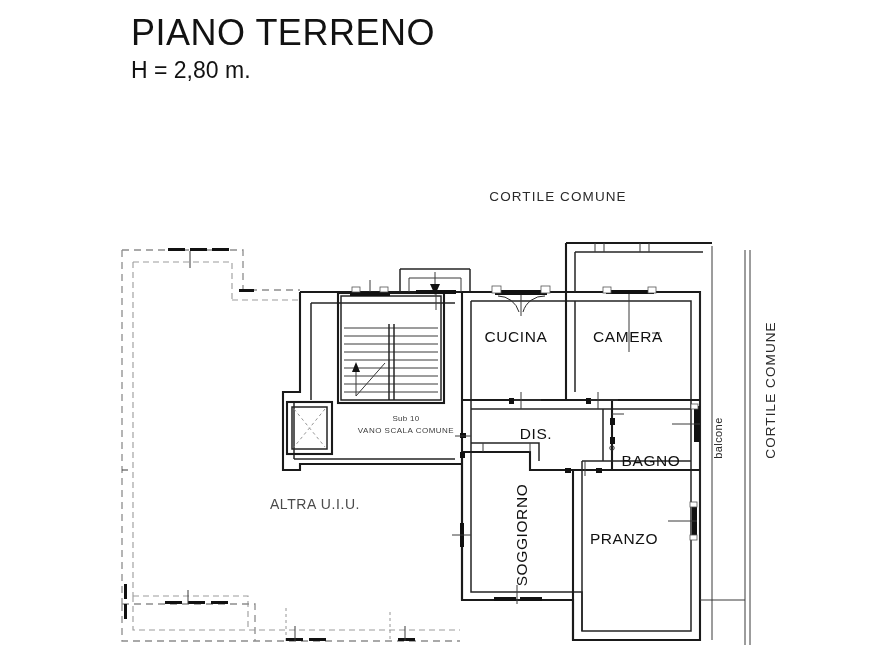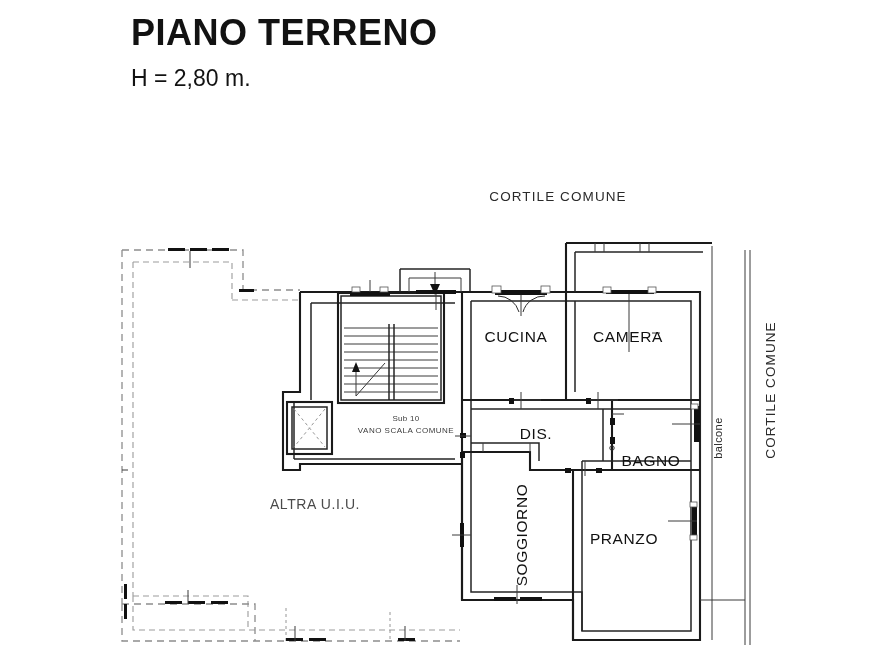--- a/index.html
+++ b/index.html
@@ -3,22 +3,22 @@
 <meta charset="utf-8">
 <style>
   html,body{margin:0;padding:0;background:#ffffff;}
   body{
     width:893px;height:670px;position:relative;overflow:hidden;
     font-family:"Liberation Sans","DejaVu Sans",sans-serif;
     color:#111;
   }
   #sheet{position:absolute;inset:0;}
   .title-block{position:absolute;left:131px;top:14px;}
-  .title-main{font-size:36px;letter-spacing:.5px;line-height:1.05;color:#121212;white-space:nowrap;font-weight:bold;}
-  .title-sub{font-size:23px;line-height:1.1;margin-top:14px;color:#121212;white-space:nowrap;}
+  .title-main{font-size:36px;letter-spacing:.5px;line-height:1.05;color:#121212;white-space:nowrap;}
+  .title-sub{font-size:23px;line-height:1.1;margin-top:6px;color:#121212;white-space:nowrap;}
   svg{position:absolute;left:0;top:0;width:893px;height:670px;}
   
   .w-out{fill:none;stroke:#1a1a1a;stroke-width:2.1;}
   .w-mid{fill:none;stroke:#242424;stroke-width:1.5;}
   .w-thin{fill:none;stroke:#3a3a3a;stroke-width:1;}
   .w-hair{fill:none;stroke:#555;stroke-width:.8;}
   .w-dash{fill:none;stroke:#8d8d8d;stroke-width:1.3;stroke-dasharray:7 5;}
   .w-dash2{fill:none;stroke:#9b9b9b;stroke-width:1.1;stroke-dasharray:6 4;}
   .w-dashx{fill:none;stroke:#8a8a8a;stroke-width:.9;stroke-dasharray:3 3;}
   .fill-blk{fill:#111;stroke:none;}

